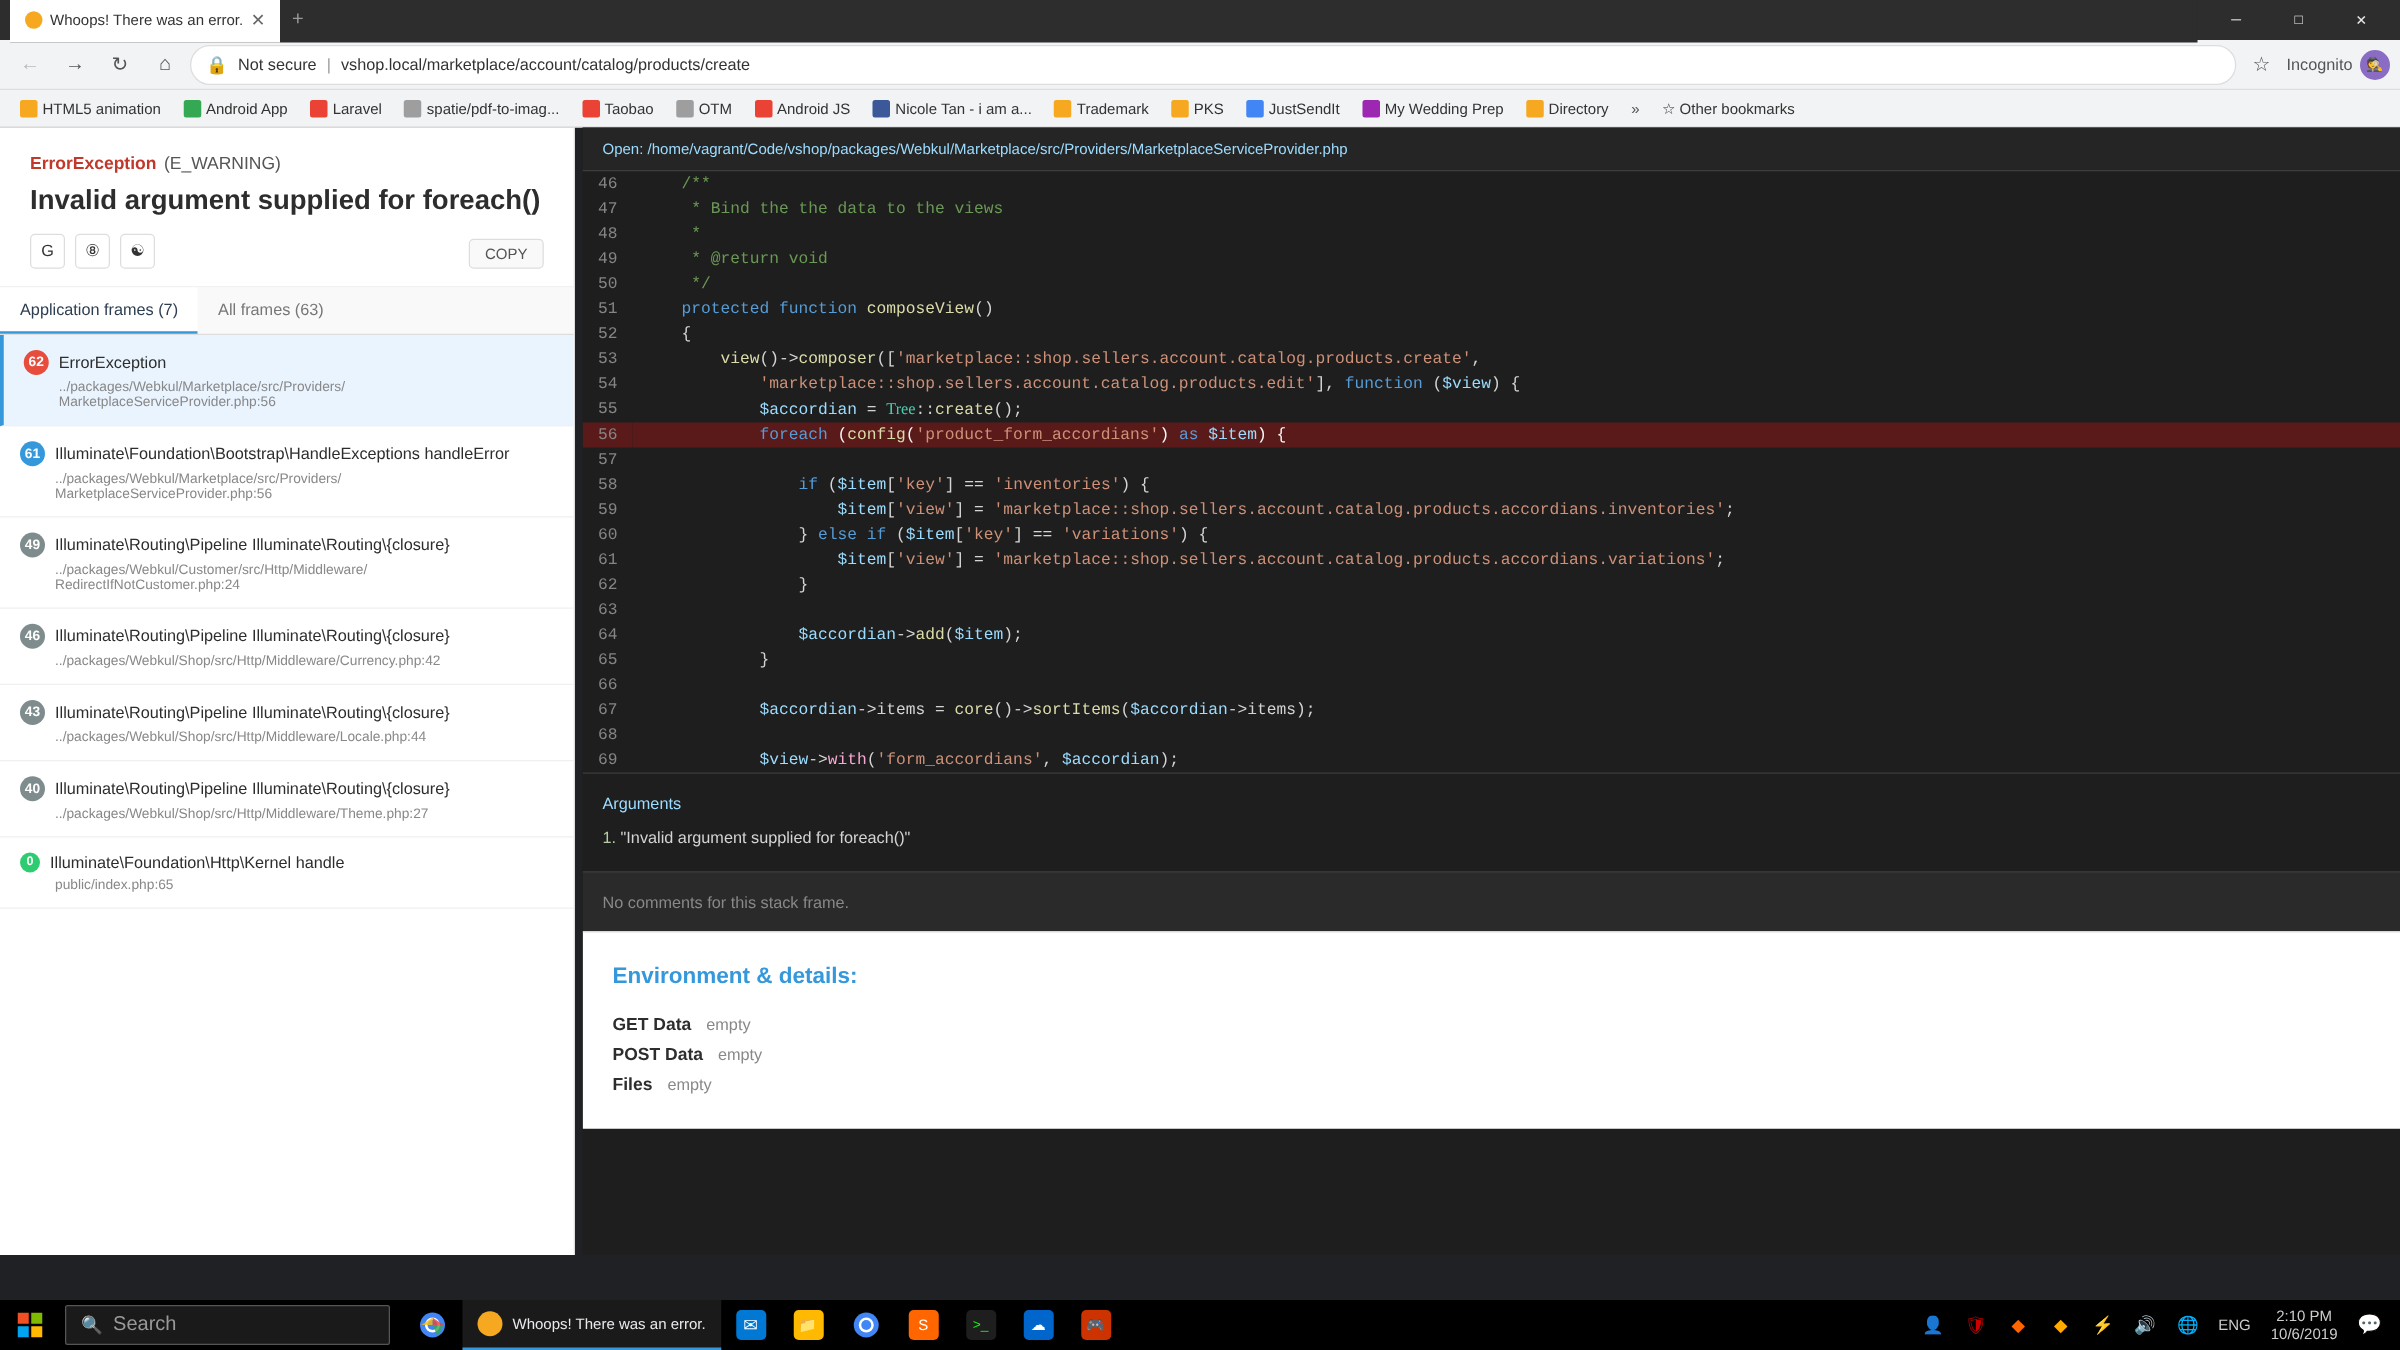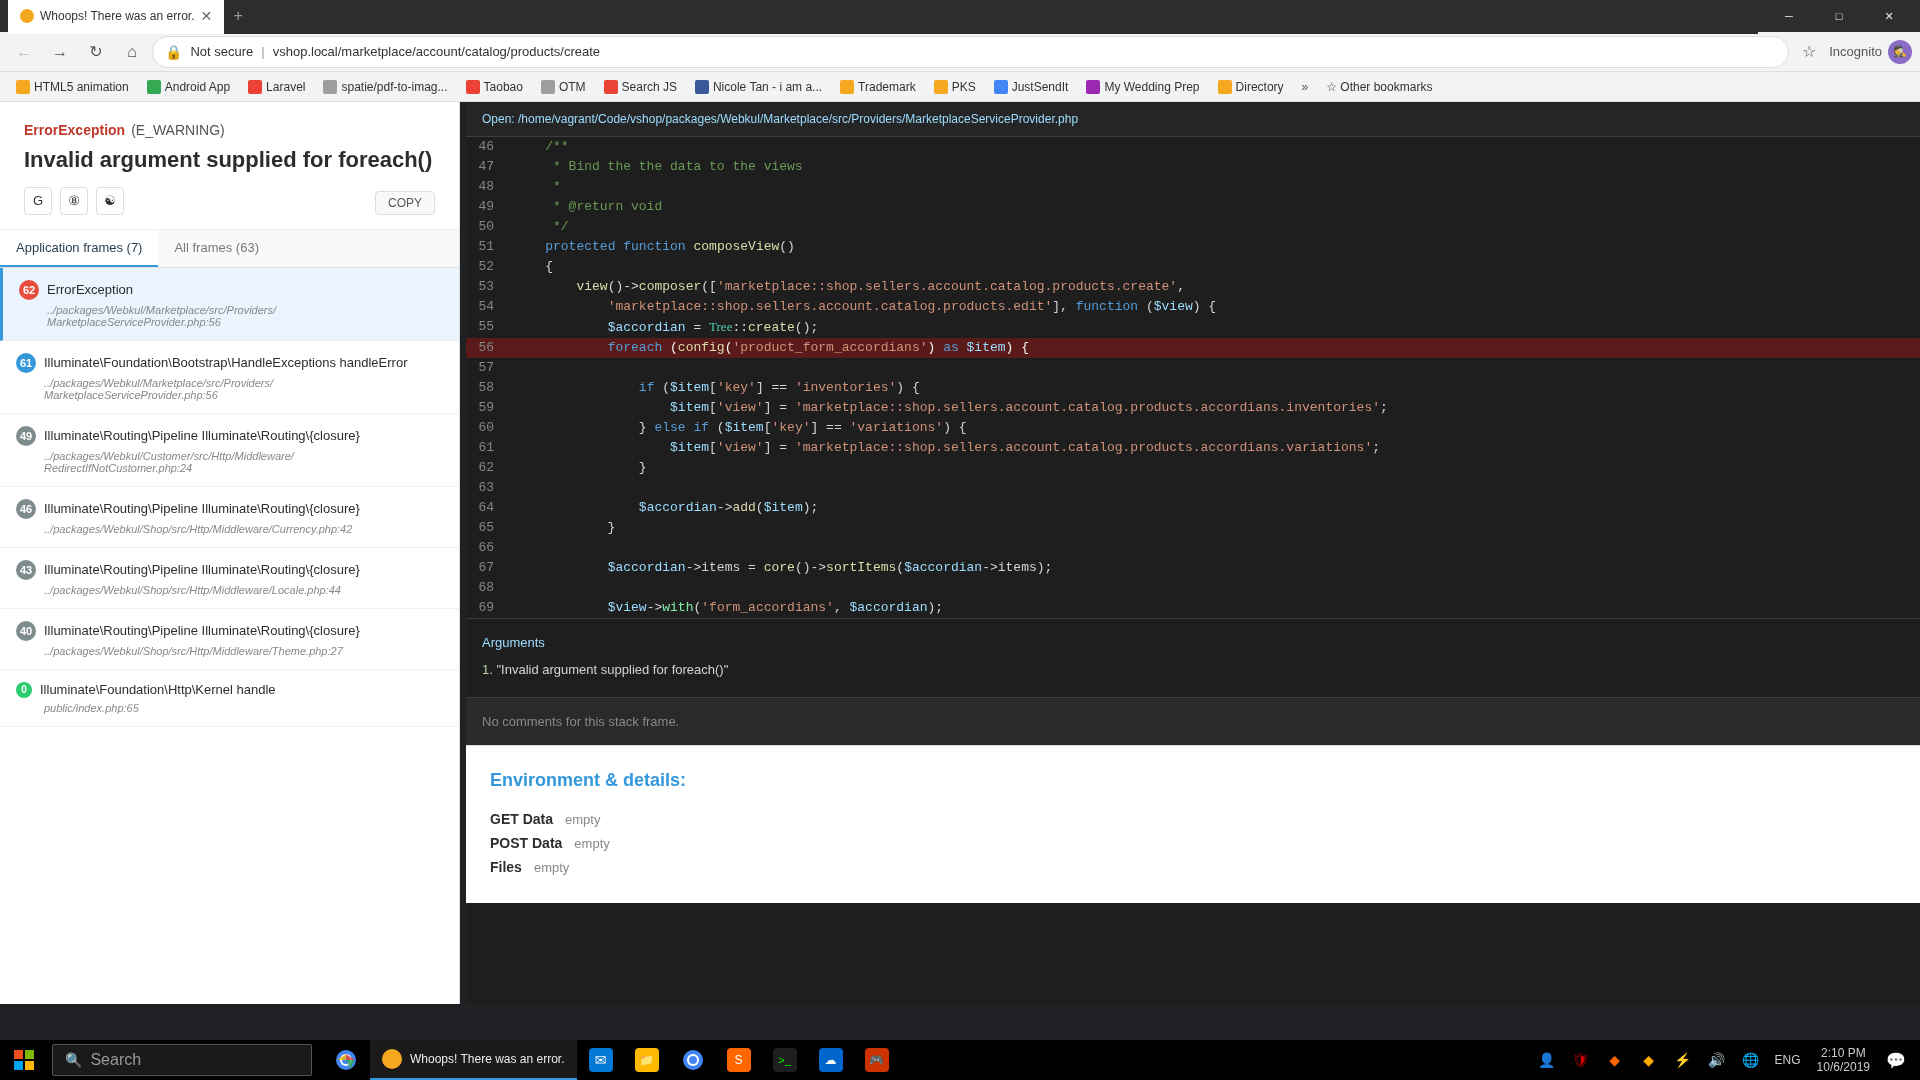--- a/index.html
+++ b/index.html
@@ -65,21 +65,21 @@
     .frame-tab.inactive { color: #777; }
 
     
     .frame-list { flex: 1; overflow-y: auto; }
     .frame-item { padding: 12px 16px; border-bottom: 1px solid #f0f0f0; cursor: pointer; }
     .frame-item.active { background: #eaf4ff; border-left: 3px solid #3498db; }
     .frame-number-row { display: flex; align-items: center; gap: 8px; margin-bottom: 4px; }
     .frame-number { background: #3498db; color: #fff; border-radius: 50%; width: 20px; height: 20px; font-size: 11px; display: flex; align-items: center; justify-content: center; font-weight: bold; flex-shrink: 0; }
     .frame-number.red { background: #e74c3c; }
     .frame-class { font-size: 13px; color: #2d2d2d; font-weight: 500; }
-    .frame-path { font-size: 11px; color: #888; margin-top: 2px; padding-left: 28px; font-style: italic; }
+    .frame-path { font-size: 11px; color: #888; margin-top: 2px; padding-left: 28px; }
 
     
     .right-panel { flex: 1; background: #1e1e1e; display: flex; flex-direction: column; overflow: hidden; }
     .code-header { background: #252526; padding: 10px 16px; font-size: 12px; color: #9cdcfe; border-bottom: 1px solid #3d3d3d; }
     .code-table { border-collapse: collapse; width: 100%; font-family: 'Courier New', monospace; font-size: 13px; }
     .code-line { height: 20px; }
     .code-line-number { color: #858585; text-align: right; padding: 0 12px 0 8px; width: 40px; user-select: none; vertical-align: top; line-height: 20px; }
     .code-line-content { color: #d4d4d4; padding: 0 8px; white-space: pre; line-height: 20px; }
     .code-line.highlighted { background: #5a1a1a; }
     .code-line.highlighted .code-line-content { color: #f8f8f8; }
@@ -192,21 +192,21 @@
   <div class="bookmark-item">
     <div class="bookmark-favicon red"></div>
     <span>Taobao</span>
   </div>
   <div class="bookmark-item">
     <div class="bookmark-favicon gray"></div>
     <span>OTM</span>
   </div>
   <div class="bookmark-item">
     <div class="bookmark-favicon red"></div>
-    <span>Search JS</span>
+    <span>Android JS</span>
   </div>
   <div class="bookmark-item">
     <div class="bookmark-favicon fb"></div>
     <span>Nicole Tan - i am a...</span>
   </div>
   <div class="bookmark-item">
     <div class="bookmark-favicon orange"></div>
     <span>Trademark</span>
   </div>
   <div class="bookmark-item">
@@ -412,21 +412,21 @@
           <tr class="code-line">
             <td class="code-line-number">67</td>
             <td class="code-line-content">            <span class="var">$accordian</span>-&gt;items = <span class="fn">core</span>()-&gt;<span class="fn">sortItems</span>(<span class="var">$accordian</span>-&gt;items);</td>
           </tr>
           <tr class="code-line">
             <td class="code-line-number">68</td>
             <td class="code-line-content"></td>
           </tr>
           <tr class="code-line">
             <td class="code-line-number">69</td>
-            <td class="code-line-content">            <span class="var">$view</span>-&gt;<span class="fn" style="color:#86efac;">with</span>(<span class="str">'form_accordians'</span>, <span class="var">$accordian</span>);</td>
+            <td class="code-line-content">            <span class="var">$view</span>-&gt;<span class="fn" style="color:#f9a8d4;">with</span>(<span class="str">'form_accordians'</span>, <span class="var">$accordian</span>);</td>
           </tr>
         </tbody>
       </table>
 
       <div class="arguments-section">
         <div class="arguments-title">Arguments</div>
         <div class="argument-item">
           <span class="argument-num">1. </span>
           <span>"Invalid argument supplied for foreach()"</span>
         </div>

